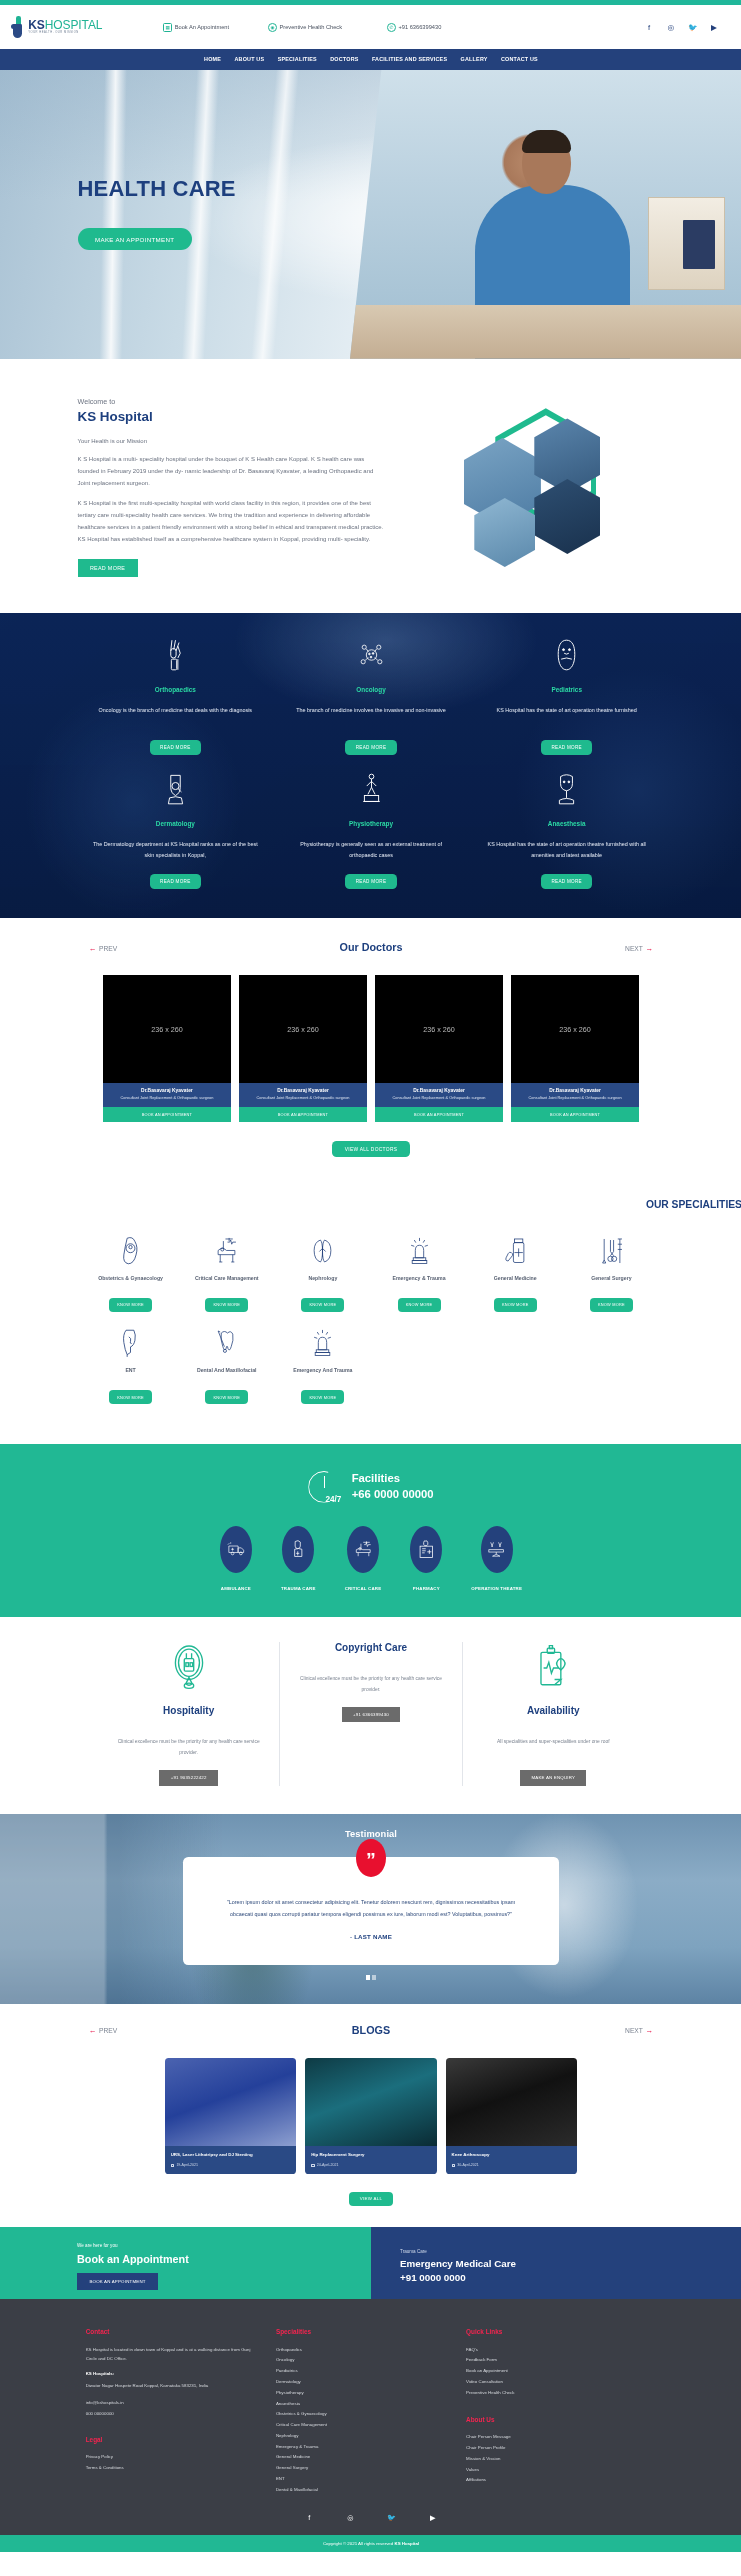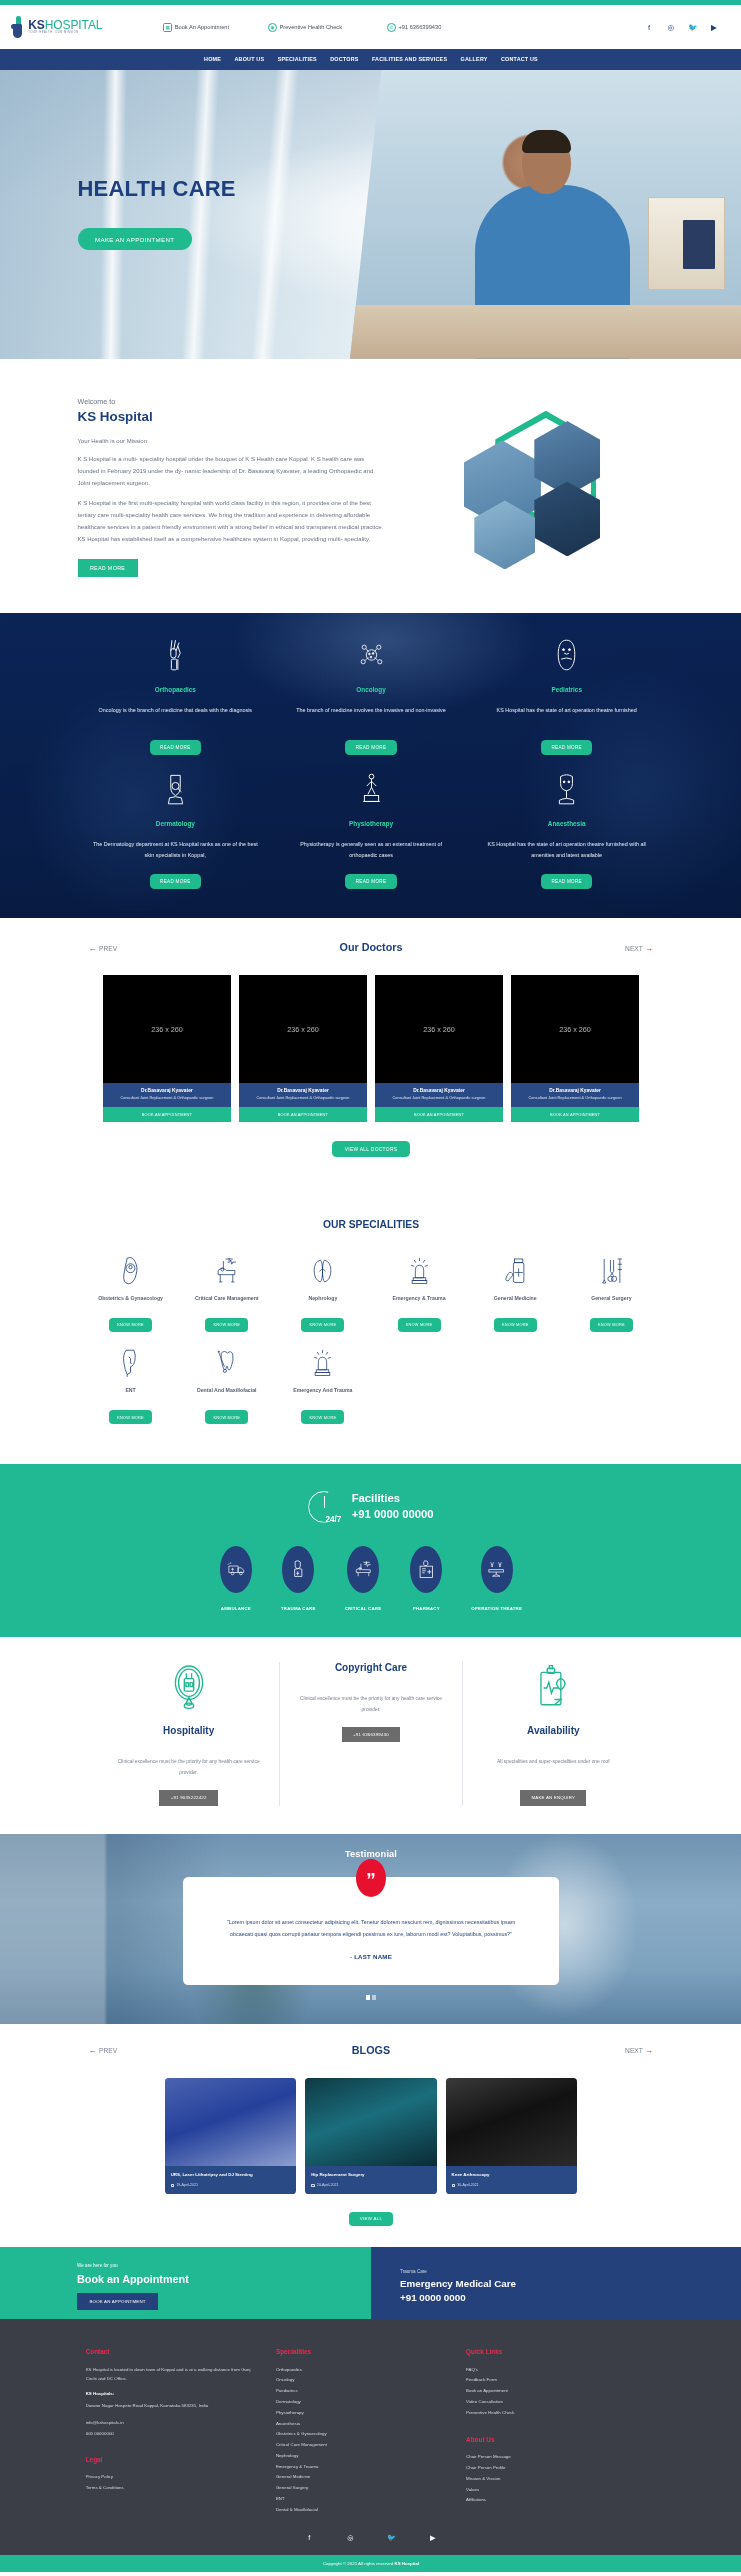--- a/index.html
+++ b/index.html
@@ -107,21 +107,21 @@
   .hero-t1 { font-size:22px; font-weight:700; color:#1d3f7e; letter-spacing:0.2px; line-height:1.06; }
   .hero-t2 { font-size:20.6px; font-weight:400; color:#1d3f7e; letter-spacing:0.2px; line-height:1.15; }
   .hero-btn {
     margin-top:28px; display:inline-block; background:#1fba8e; color:#fff;
     font-size:6.2px; letter-spacing:0.3px; padding:7.7px 17.5px; border-radius:20.6px;
     border:none; cursor:pointer;
   }
 
   
   .welcome { padding:38px 0 36px; }
-  .wrap { max-width:587px; margin:0 auto;align-items:center; }
+  .wrap { max-width:587px; margin:0 auto; }
   .welcome-grid { display:flex; gap:20.6px; }
   .welcome-left { flex:0 0 309px; }
   .w-hi { font-size:7.2px; color:#6b7280; margin-bottom:3.6px; }
   .w-title { font-size:13.4px; font-weight:700; color:#1d3f7e; margin-bottom:13.4px; }
   .w-mission { font-size:6px; color:#6b7280; margin-bottom:9.3px; }
   .w-p { font-size:6px; color:#6b7280; line-height:2.0; margin-bottom:8.2px; }
   .w-btn {
     margin-top:5.2px; background:#1fba8e; color:#fff; border:none; cursor:pointer;
     font-size:5.4px; letter-spacing:0.3px; padding:6.2px 12.4px;
   }
@@ -199,21 +199,21 @@
     background:#1fba8e; color:#fff; text-align:center; font-size:3.9px;
     letter-spacing:0.2px; padding:4.6px 0; cursor:pointer;
   }
   .viewall {
     display:block; margin:19.6px auto 0; background:#1fba8e; color:#fff; border:none;
     cursor:pointer; font-size:4.9px; letter-spacing:0.3px; padding:5.7px 12.4px; border-radius:4.6px;
   }
 
   
   .spec { padding:20.6px 0 26px; }
-  .spec-title { text-align:center; font-size:10.3px; font-weight:700; color:#1d3f7e; margin-bottom:23px;margin-top:20px; }
+  .spec-title { text-align:right; font-size:10.3px; font-weight:700; color:#1d3f7e; margin-bottom:23px; }
   .spec-grid { display:flex; flex-wrap:wrap; max-width:577px; margin:0 auto; }
   .spec-item { width:16.666%; text-align:center; padding:0 5.2px 13.4px; }
   .spec-ico { height:36px; display:flex; align-items:center; justify-content:center; }
   .spec-ico svg { width:23px; height:30px; }
   .spec-name {
     font-size:5.2px; font-weight:700; color:#596273; line-height:1.6;
     margin:5.2px 0 7.2px; min-height:16.5px;
   }
   .spec-btn {
     background:#1fba8e; color:#fff; border:none; cursor:pointer;
@@ -696,21 +696,21 @@
 
 <div class="facilities">
   <div class="fac-top">
     <div class="fac-247">
       <span class="ring"></span>
         <span class="hand"></span>
       <span class="lbl">24/7</span>
     </div>
     <div class="fac-txt">
       <div class="fac-l1">Facilities</div>
-      <div class="fac-l2">+91 0000 00000</div>
+      <div class="fac-l2">+66 0000 00000</div>
     </div>
   </div>
   <div class="fac-icons">
     <div class="fac-item">
       <div class="fac-circle">
         <svg viewBox="0 0 40 30" fill="none" stroke="#fff" stroke-width="1.5">
           <path d="M4 8 H24 V22 H4 Z"></path>
             <path d="M24 12 H31 L36 17 V22 H24 Z"></path>
           <circle cx="12" cy="24" r="3"></circle>
             <circle cx="30" cy="24" r="3"></circle>

